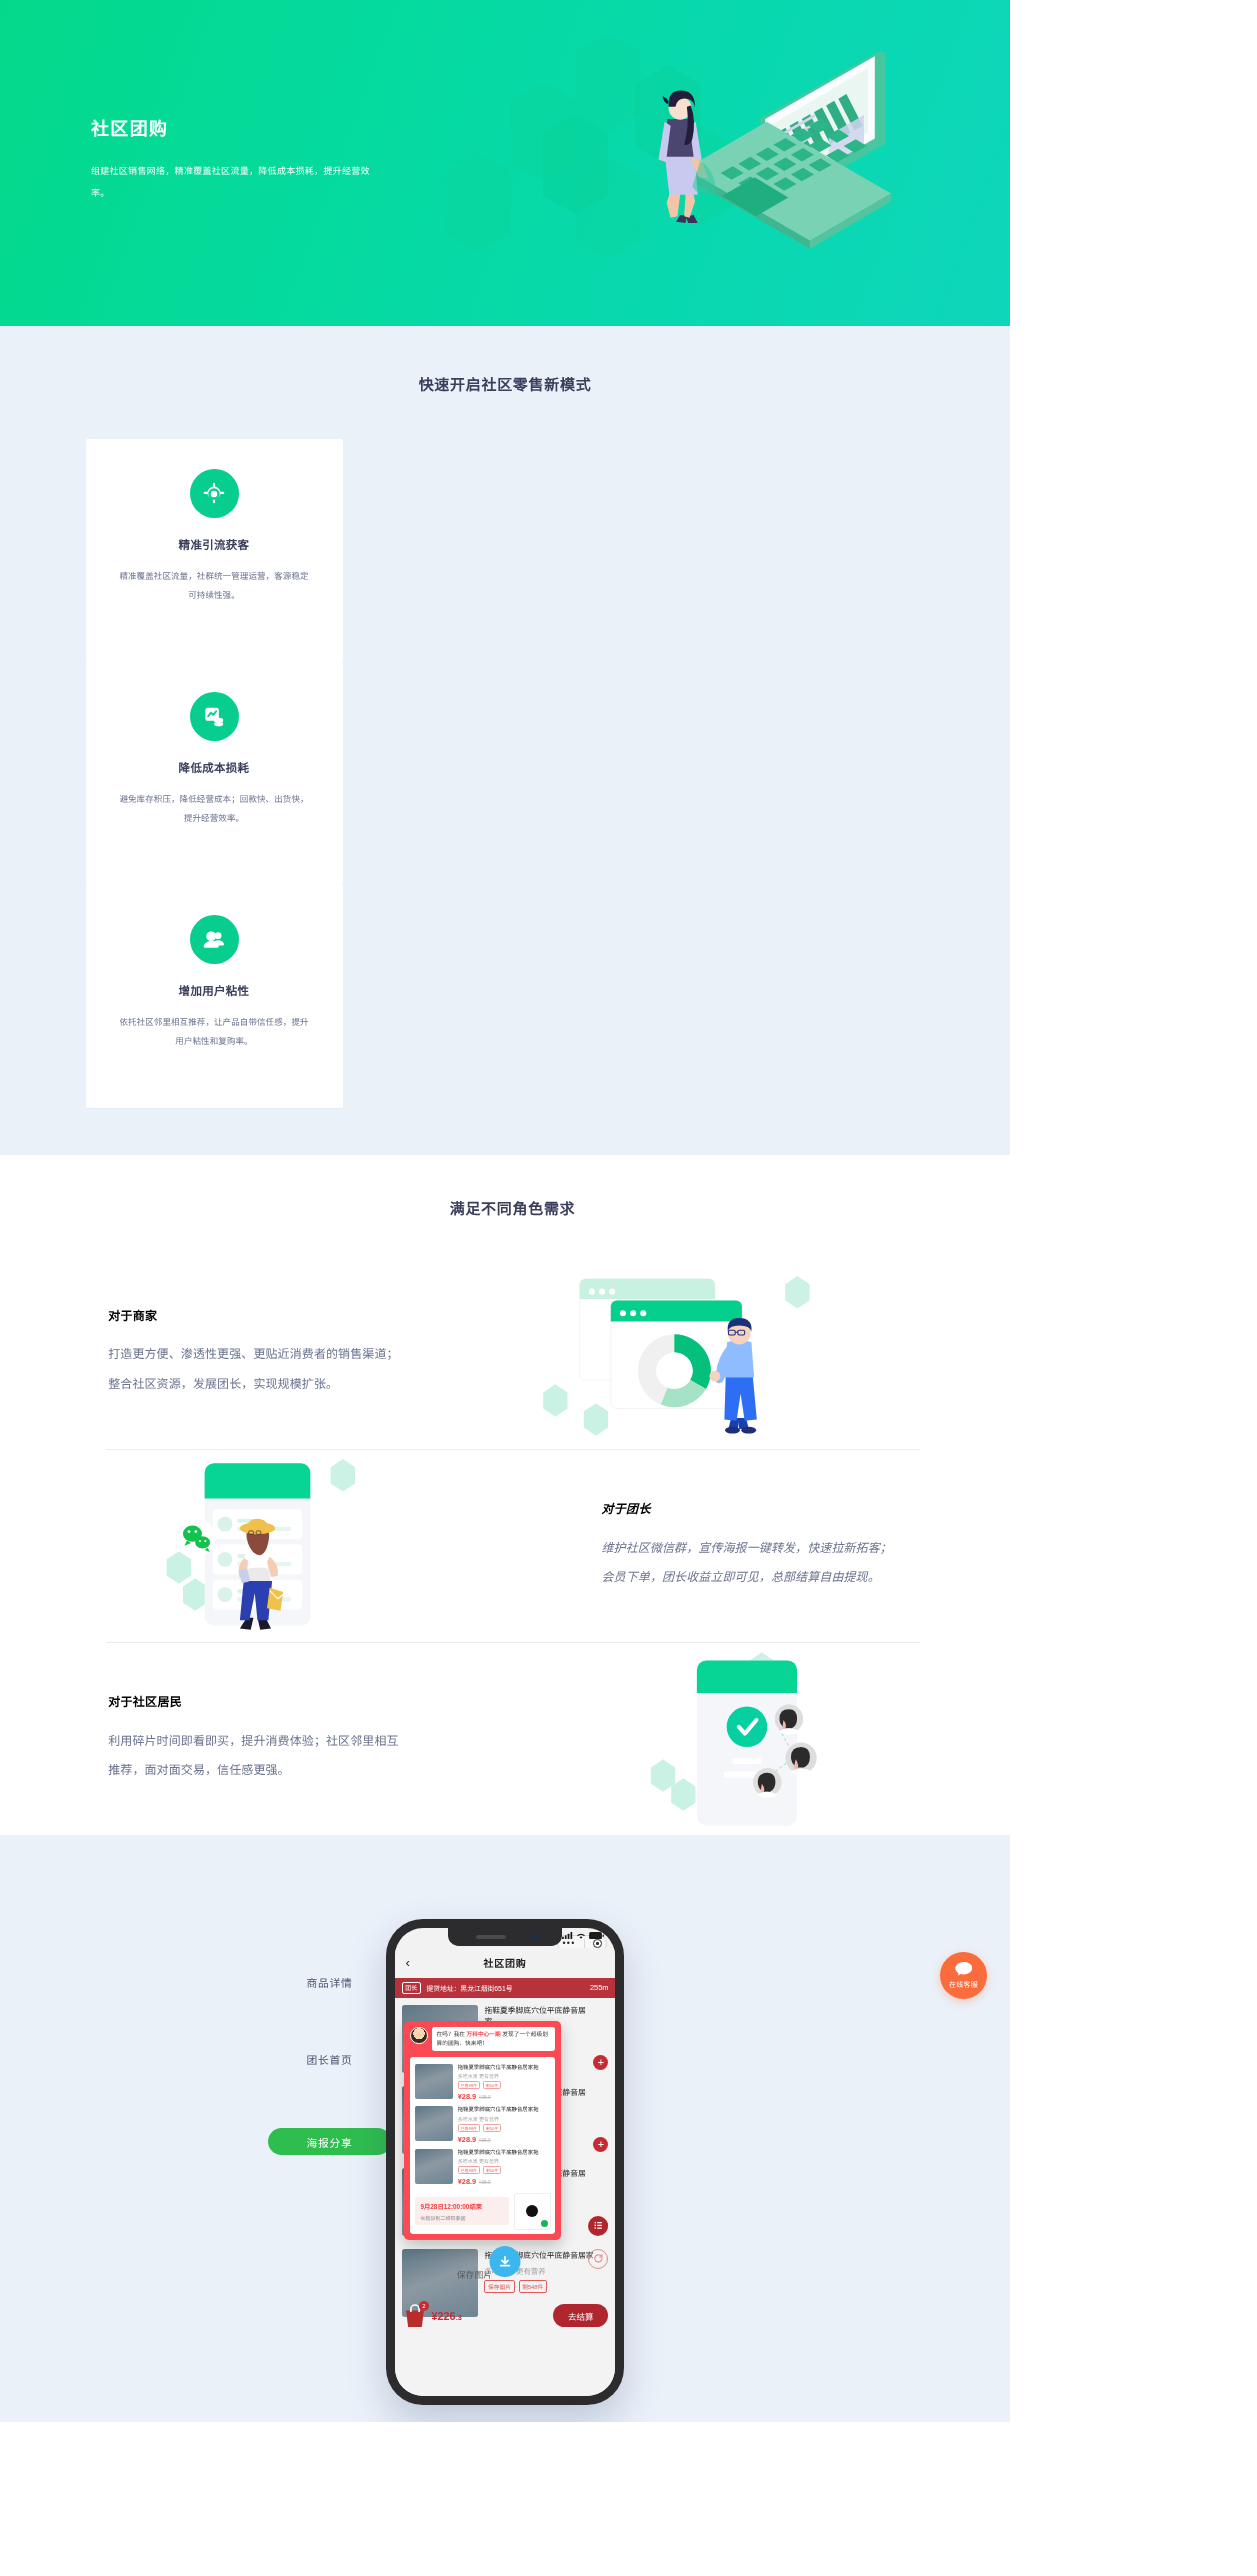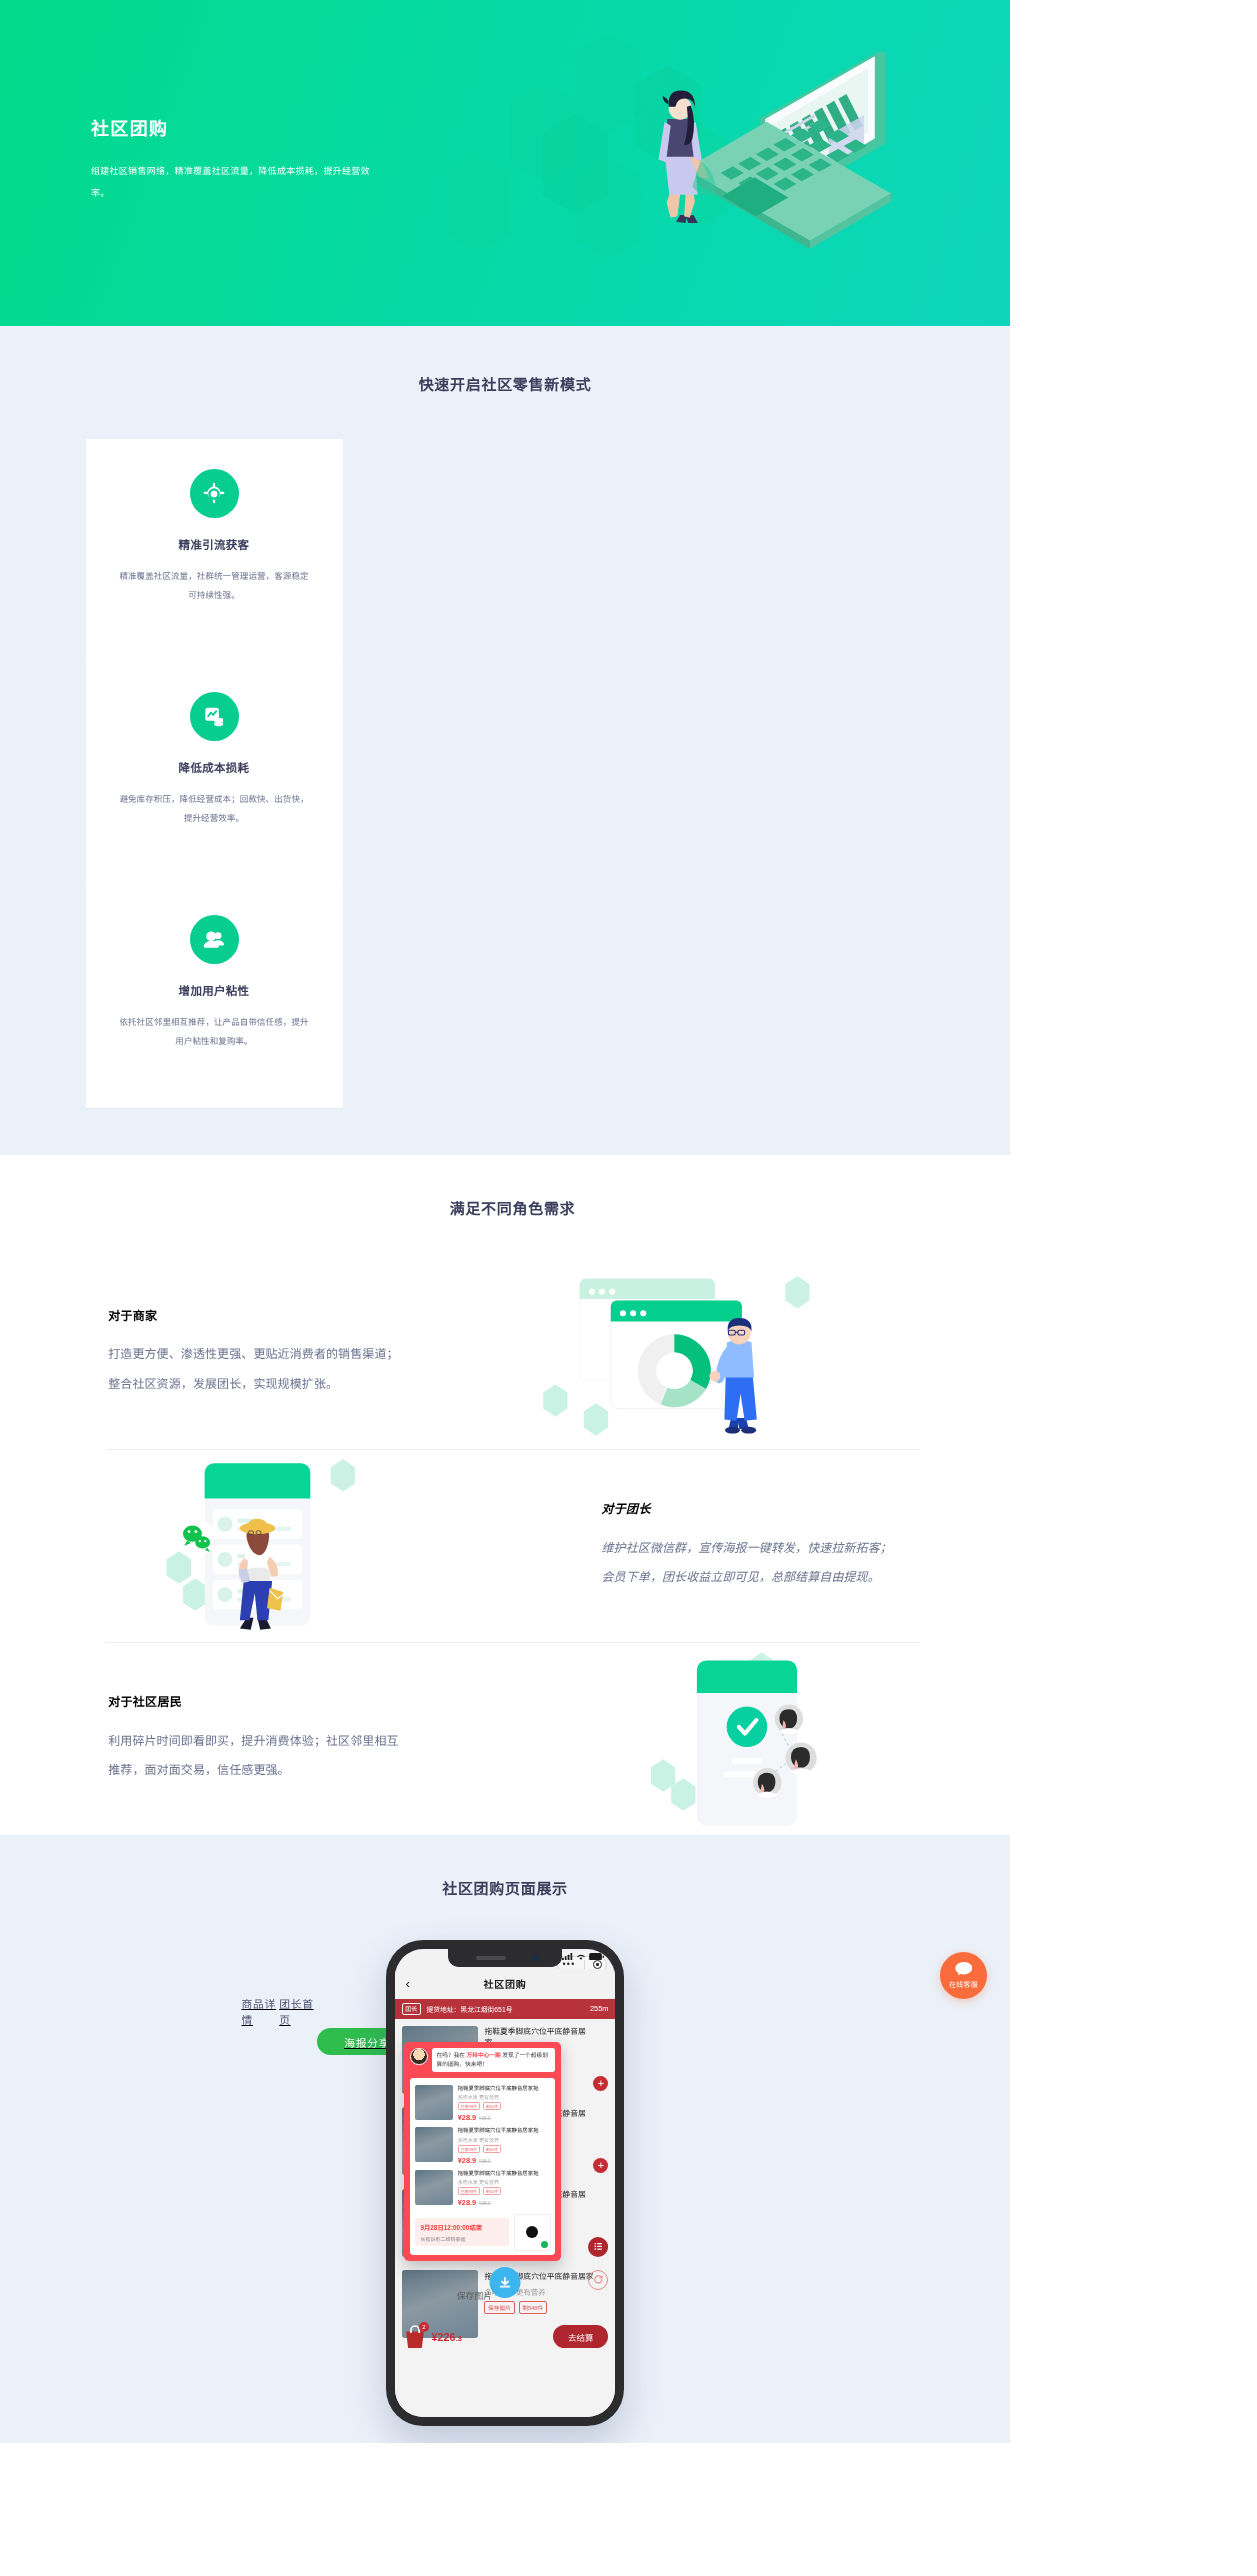--- a/index.html
+++ b/index.html
@@ -80,21 +80,21 @@
     width: 291px; letter-spacing: 0.1px;
   }
   .role-art { flex: 1; display: flex; justify-content: center; align-items: center; height: 100%; }
   .role-art svg { overflow: visible; }
 
   
   .sec-showcase { background: #ebf1f9; padding: 42px 0 70px; position: relative; }
   .showcase-body { width: 839px; margin: 0 auto; position: relative; height: 433px; margin-top: 42px; }
   .showcase-menu {
     position: absolute; left: 156px; top: 55px; width: 176px;
-    display: flex; flex-direction: row; align-items: center; text-decoration: underline;
+    display: flex; flex-direction: column; align-items: center;
   }
   .menu-item {
     font-size: 10.8px; color: #4b5270; letter-spacing: 0.7px; margin-bottom: 61px;
     cursor: pointer; font-weight: 400;
   }
   .menu-btn {
     width: 123px; height: 27px; border-radius: 15px; background: #2fbe4e;
     color: #ffffff; font-size: 10.8px; letter-spacing: 0.7px; border: 0;
     cursor: pointer; font-family: inherit;
   }
@@ -554,21 +554,20 @@
               <path d="M325 212 q15 -8 30 0 q-6 5 -15 5 q-9 0 -15 -5z" fill="#ffffff"></path>
             </g>
           </svg>
         </div>
       </div>
 
     </div>
   </section>
 
   <section class="sec-showcase">
-    <h2 class="sec-title">社区团购页面展示</h2>
 
     <div class="showcase-body">
       <div class="showcase-menu">
         <div class="menu-item">商品详情</div>
         <div class="menu-item">团长首页</div>
         <button class="menu-btn">海报分享</button>
       </div>
 
       <div class="phone">
         <div class="phone-frame">

